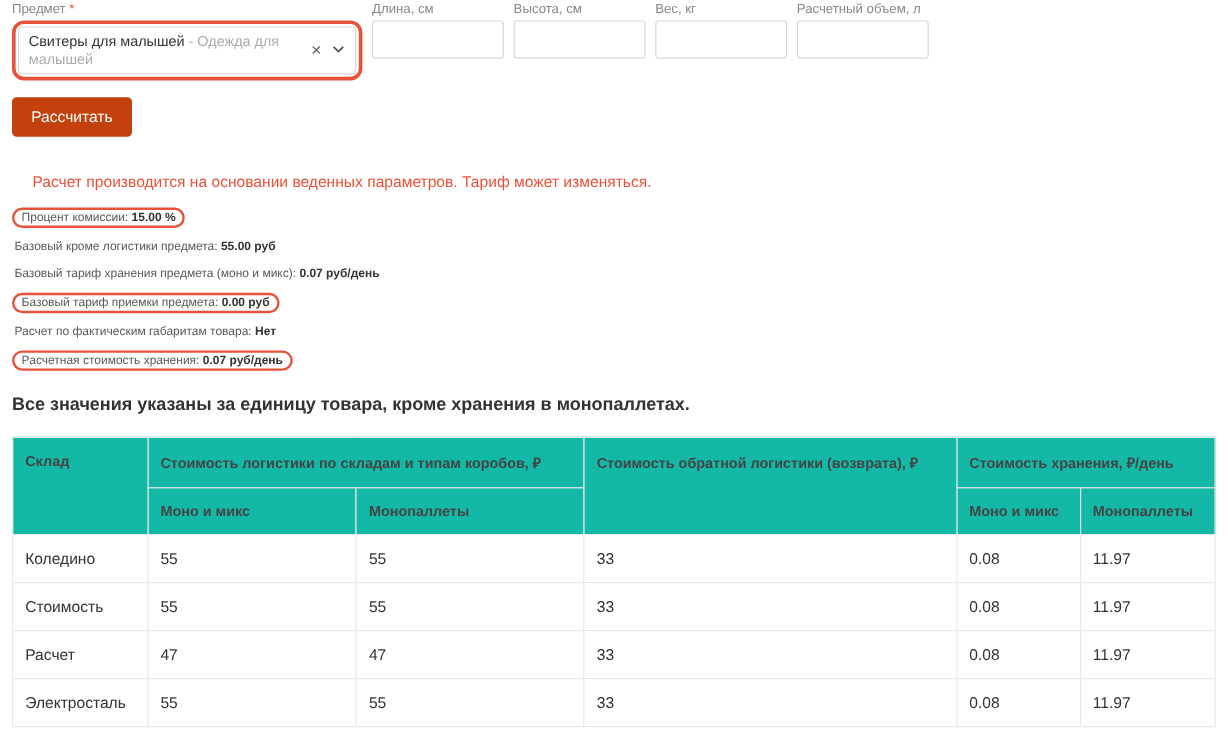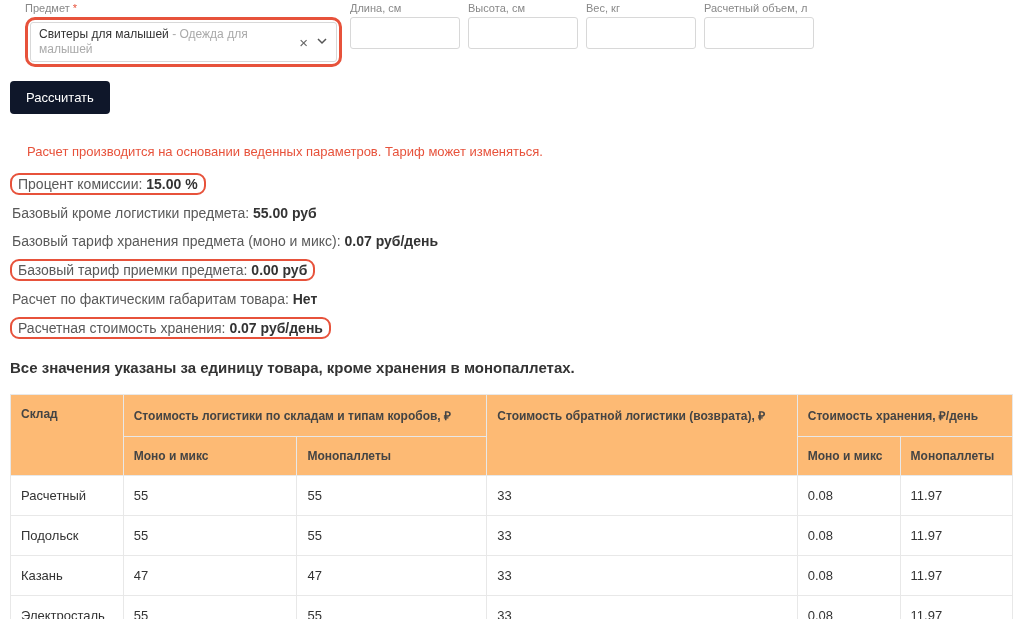--- a/index.html
+++ b/index.html
@@ -1,39 +1,39 @@
 <!DOCTYPE html>
 <html><head>
   <meta charset="utf-8">
   <style>
     * { box-sizing: border-box; margin: 0; padding: 0; }
     body { font-family: Arial, Helvetica, sans-serif; font-size: 12px; color: #333; background: #fff; padding: 0 10px 20px; width: 1023px; }
-    .form-row { display: flex; gap: 8px; align-items: flex-start; margin-top: 2px; margin-left: 15px; }
+    .form-row { display: flex; gap: 8px; align-items: flex-start; margin-top: 2px; }
     .form-col { display: flex; flex-direction: column; }
     .form-label { font-size: 11px; color: #888; margin-bottom: 3px; white-space: nowrap; }
     .form-label .req { color: #e7523b; }
     .form-input { border: 1px solid #d8d8d8; border-radius: 3px; height: 32px; padding: 4px 8px; font-size: 12px; background: #fff; }
     .form-input.small { width: 110px; }
-    .subject-wrap { position: relative; border: 3px solid #e7523b; border-radius: 10px; padding: 2px; width: 317px; }
+    .subject-wrap { position: relative; border: 3px solid #e7523b; border-radius: 10px; padding: 2px; width: 292px; }
     .subject-select { display: flex; align-items: center; justify-content: space-between; border: 1px solid #d8d8d8; border-radius: 3px; height: 40px; padding: 4px 8px; background: #fff; cursor: pointer; }
     .subject-text { font-size: 12px; color: #333; line-height: 1.25; }
     .subject-text .gray { color: #aaa; }
     .subject-icons { display: flex; align-items: center; gap: 8px; color: #666; }
     .icon-x { font-size: 15px; cursor: pointer; line-height: 1; }
     .icon-chev { font-size: 10px; cursor: pointer; }
-    .calc-btn { margin-top: 14px; background: #0f172a; color: #fff; border: none; border-radius: 4px; padding: 9px 16px; font-size: 13px; cursor: pointer; }
+    .calc-btn { margin-top: 14px; background: #c2410c; color: #fff; border: none; border-radius: 4px; padding: 9px 16px; font-size: 13px; cursor: pointer; }
     .notice { color: #e7523b; font-size: 13px; margin-top: 30px; margin-left: 17px; }
     .results { margin-top: 10px; }
-    .result-line { font-size: 14px; color: #595959; margin: 4px 0; padding: 2px 2px; display: inline-block; }
+    .result-line { font-size: 10px; color: #595959; margin: 4px 0; padding: 2px 2px; display: inline-block; }
     .result-line b { color: #333; font-weight: 700; }
     .hl { border: 2.5px solid #e7523b; border-radius: 9px; padding: 1px 6px; }
     .footnote { font-size: 15px; color: #333; font-weight: 600; margin-top: 14px; line-height: 1.5; }
     .tbl { width: 100%; border-collapse: collapse; margin-top: 14px; font-size: 13px; }
     .tbl th, .tbl td { border: 1px solid #e8e8e8; padding: 12px 10px; text-align: left; vertical-align: middle; }
-    .tbl th { background: #fdba74; font-weight: 700; font-size: 12px; color: #444; }
+    .tbl th { background: #14b8a6; font-weight: 700; font-size: 12px; color: #444; }
     .tbl thead tr:first-child th { vertical-align: top; }
     .tbl td { color: #333; }
   </style>
 </head>
 <body>
 
 
 
 <div class="form-row">
   <div class="form-col">
@@ -103,37 +103,37 @@
     </tr>
     <tr>
       <th>Моно и микс</th>
       <th>Монопаллеты</th>
       <th>Моно и микс</th>
       <th>Монопаллеты</th>
     </tr>
   </thead>
   <tbody>
     <tr>
-      <td>Расчетный</td>
+      <td>Коледино</td>
       <td>55</td>
       <td>55</td>
       <td>33</td>
       <td>0.08</td>
       <td>11.97</td>
     </tr>
     <tr>
-      <td>Подольск</td>
+      <td>Стоимость</td>
       <td>55</td>
       <td>55</td>
       <td>33</td>
       <td>0.08</td>
       <td>11.97</td>
     </tr>
     <tr>
-      <td>Казань</td>
+      <td>Расчет</td>
       <td>47</td>
       <td>47</td>
       <td>33</td>
       <td>0.08</td>
       <td>11.97</td>
     </tr>
     <tr>
       <td>Электросталь</td>
       <td>55</td>
       <td>55</td>

